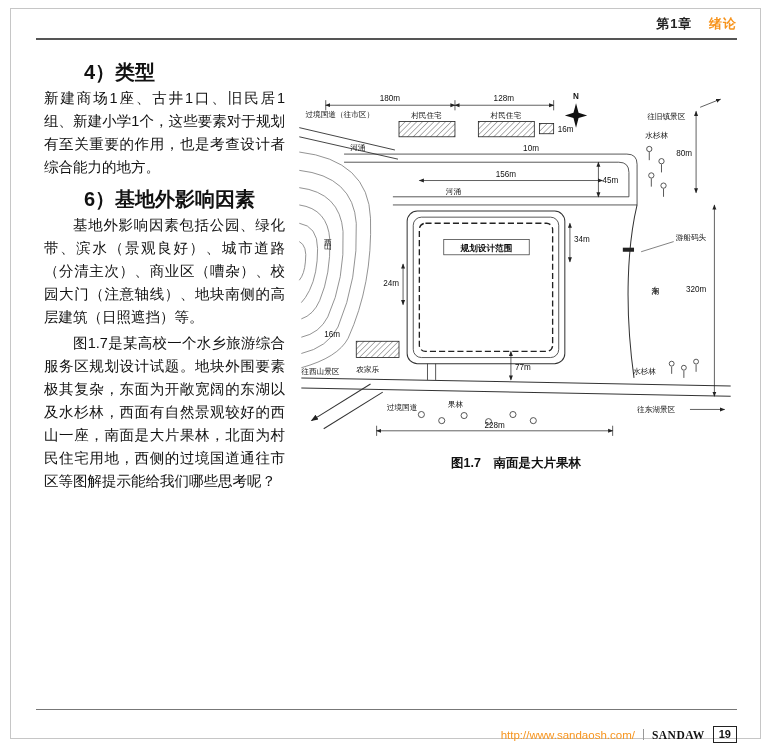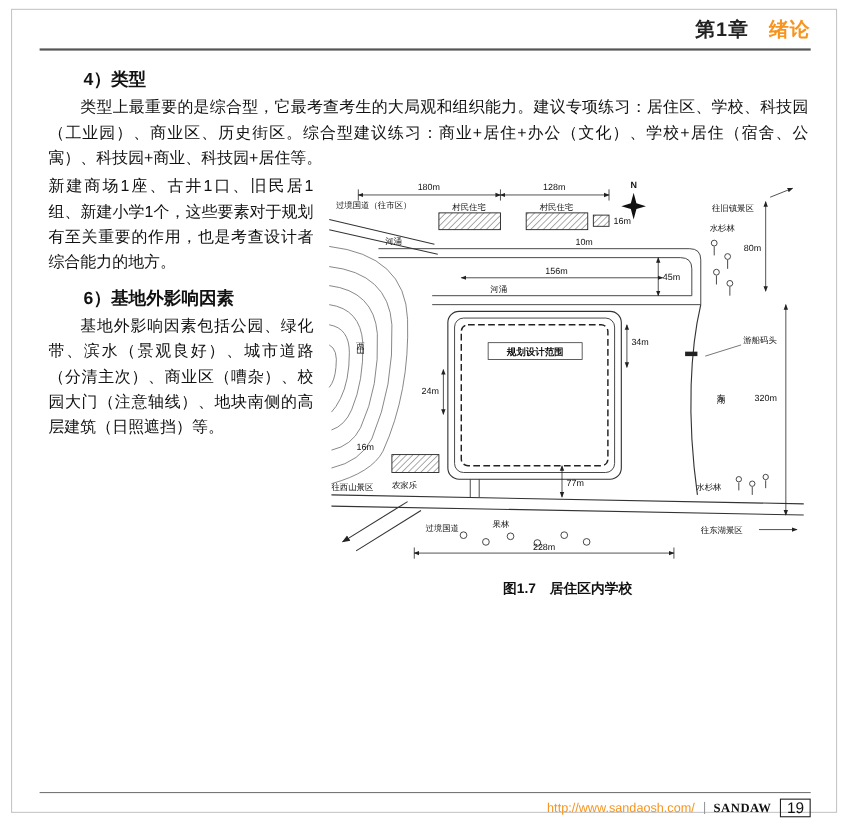--- a/index.html
+++ b/index.html
@@ -7,46 +7,46 @@
   body {
     width: 771px; height: 750px;
     background: #fff;
     font-family: "Liberation Sans", sans-serif;
   }
   .page { position: relative; width: 771px; height: 750px; background: #fff; overflow: hidden; }
   .frame { position: absolute; top: 8px; left: 10px; right: 10px; bottom: 11px; border: 1px solid #c6c6c6; pointer-events: none; }
 
   .header {
     position: absolute; top: 15px; left: 36px; right: 34px;
-    text-align: right; font-size: 18px; font-weight: bold; color: #222;
+    text-align: right; font-size: 13px; font-weight: bold; color: #222;
     border-bottom: 2px solid #555; padding-bottom: 5px; letter-spacing: 1px;
   }
   .header .section { color: var(--accent, #f7941d); margin-left: 12px; }
 
   .content {
     position: absolute; top: 52px; left: 44px; right: 36px; bottom: 34px;
     font-size: 14.5px; line-height: 23px; text-align: justify; color: #111;
   }
-  .content h3 { font-size: 16px; margin: 9px 0 3px; text-indent: 2em; font-weight: bold; }
+  .content h3 { font-size: 20px; margin: 9px 0 3px; text-indent: 2em; font-weight: bold; }
   .content p  { margin: 0 0 3px; text-indent: 2em; }
   .content p.cont { text-indent: 0; }
 
   figure.sitemap { float: right; width: 438px; margin: 4px 0 70px 12px; }
   figure.sitemap svg { display: block; background: #fff; }
   figcaption { text-align: center; font-size: 12.5px; font-weight: bold; margin-top: 10px; color: #111; }
 
   .footer {
     position: absolute; left: 36px; right: 34px; bottom: 7px;
     display: flex; align-items: center; justify-content: flex-end; gap: 8px;
-    font-size: 11.5px; border-top: 1.4px solid #777; padding-top: 5px;
+    font-size: 11.5px; border-top: 1.4px solid #777; padding-top: 16px;
   }
   .footer .url { color: var(--accent, #f7941d); }
   .footer .divider { width: 1px; height: 11px; background: #999; }
   .footer .brand { font-weight: bold; letter-spacing: 0.5px; color: #111; font-family: Liberation Serif, serif; }
-  .footer .pagenum { border: 1.3px solid #222; padding: 0 5px; font-weight: normal; font-size: 14px; line-height: 15px; color: #111; }
+  .footer .pagenum { border: 1.3px solid #222; padding: 0 5px; font-weight: bold; font-size: 11px; line-height: 15px; color: #111; }
 
   svg text { fill: #111; font-family: "Liberation Sans", sans-serif; }
   .lb { font-size: 7.5px; }
   .dm { font-size: 8px; }
   .sc { font-size: 8.5px; font-weight: bold; }
   .nn { font-size: 8px; font-weight: bold; }
   .vert { writing-mode: vertical-rl; text-orientation: upright; letter-spacing: 2px; }
 </style>
 </head>
 <body>
@@ -54,21 +54,20 @@
 <div class="page">
   <div class="frame"></div>
 
   <div class="header">
     <span class="chapter">第1章</span>
     <span class="section">绪论</span>
   </div>
 
   <div class="content">
     <h3>4）类型</h3>
-    <p>类型上最重要的是综合型，它最考查考生的大局观和组织能力。建议专项练习：居住区、学校、科技园（工业园）、商业区、历史街区。综合型建议练习：商业+居住+办公（文化）、学校+居住（宿舍、公寓）、科技园+商业、科技园+居住等。</p>
 
 
     <figure class="sitemap">
       <svg viewBox="0 0 430 345" width="438" height="351" xmlns="http://www.w3.org/2000/svg">
         <defs>
           <pattern id="hatch" width="4" height="4" patternUnits="userSpaceOnUse" patternTransform="rotate(45)">
             <line x1="0" y1="0" x2="0" y2="4" stroke="#444" stroke-width="0.8"></line>
           </pattern>
           <marker id="ar" viewBox="0 0 10 10" refX="8" refY="5" markerWidth="8" markerHeight="8" orient="auto-start-reverse">
             <path d="M0,1.5 L9,5 L0,8.5 z" fill="#222"></path>
@@ -203,27 +202,28 @@
         <text class="lb vert" x="352" y="185">东湖</text>
         <text class="lb" x="58" y="276">农家乐</text>
         <text class="lb" x="4" y="278">往西山景区</text>
         <text class="lb" x="88" y="314">过境国道</text>
         <text class="lb" x="148" y="311">果林</text>
         <text class="lb" x="330" y="278">水杉林</text>
         <text class="lb" x="334" y="316">往东湖景区</text>
         <line x1="386" y1="313" x2="420" y2="313" stroke="#222" stroke-width="0.7" marker-end="url(#ar)"></line>
         <line x1="396" y1="16" x2="416" y2="8" stroke="#222" stroke-width="0.7" marker-end="url(#ar)"></line>
       </svg>
-      <figcaption>图1.7　居住区内学校</figcaption>
+      <figcaption>图1.7　南面是大片果林</figcaption>
     </figure>
 
     <p class="cont">新建商场1座、古井1口、旧民居1组、新建小学1个，这些要素对于规划有至关重要的作用，也是考查设计者综合能力的地方。</p>
 
     <h3>6）基地外影响因素</h3>
     <p>基地外影响因素包括公园、绿化带、滨水（景观良好）、城市道路（分清主次）、商业区（嘈杂）、校园大门（注意轴线）、地块南侧的高层建筑（日照遮挡）等。</p>
+    <p>图1.7是某高校一个水乡旅游综合服务区规划设计试题。地块外围要素极其复杂，东面为开敞宽阔的东湖以及水杉林，西面有自然景观较好的西山一座，南面是大片果林，北面为村民住宅用地，西侧的过境国道通往市区等图解提示能给我们哪些思考呢？</p>
   </div>
 
   <div class="footer">
     <span class="url">http://www.sandaosh.com/</span>
     <span class="divider"></span>
     <span class="brand">SANDAW</span>
     <span class="pagenum">19</span>
   </div>
 </div>
 

